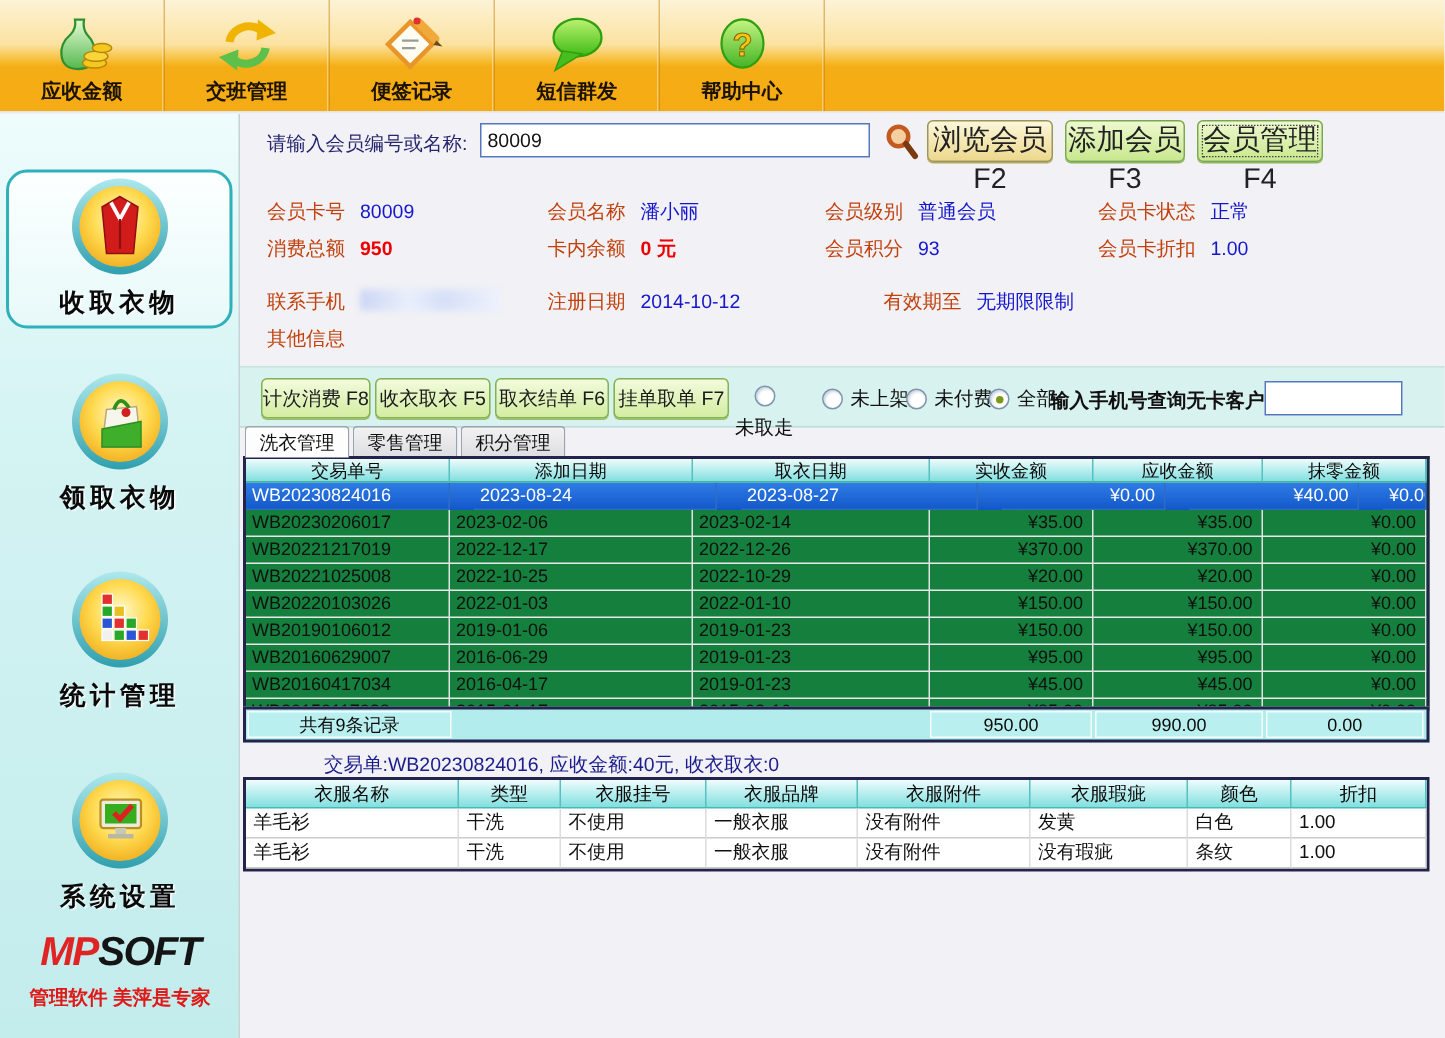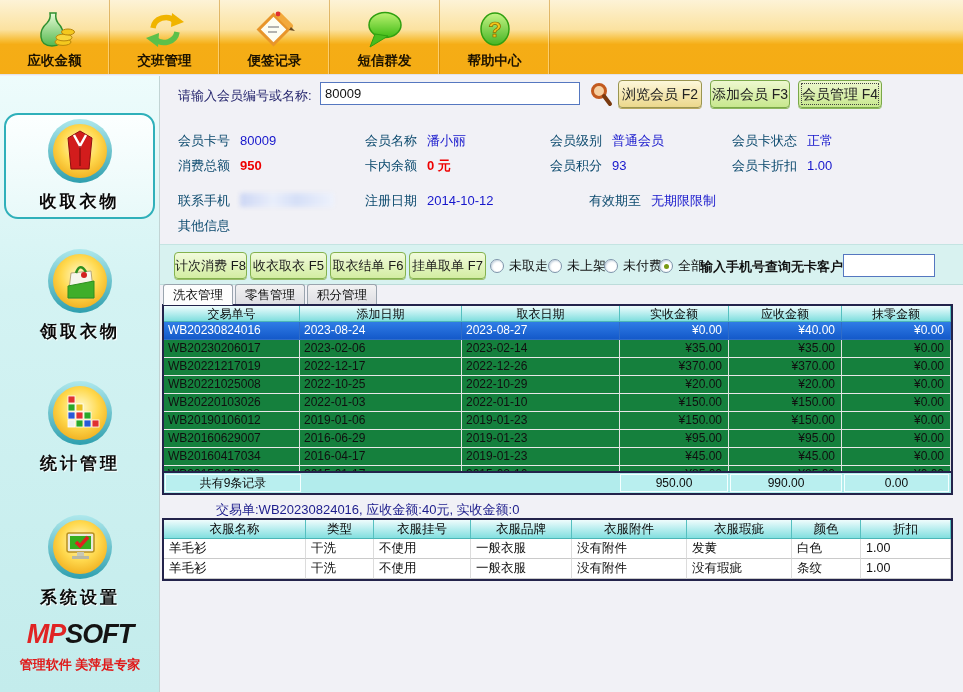--- a/index.html
+++ b/index.html
@@ -33,31 +33,31 @@
   .tagline { position:absolute; left:0; width:160px; text-align:center; color:#e01818;
     font-size:13px; font-weight:bold; }
 
   
   .main { position:absolute; left:160px; top:72px; width:803px; height:492px; }
 
   .search-label { position:absolute; left:18px; top:15px; font-size:13px; color:#26266e; }
   .search-input { position:absolute; left:160px; top:10px; width:260px; height:23px;
     border:1px solid #5577c0; background:#fff; font-size:13px; padding:0 4px; color:#111; }
   .mag { position:absolute; left:429px; top:9px; width:26px; height:27px; cursor:pointer; }
-  .tbtn { position:absolute; top:8px; height:28px; font-size:14px; color:#222; text-align:center;
+  .tbtn { position:absolute; top:8px; height:28px; font-size:19px; color:#222; text-align:center;
     line-height:26px; border-radius:4px; cursor:pointer; }
   .tbtn.cream { left:458px; width:84px; background:linear-gradient(180deg,#fdf7da,#ecd88c);
     border:1px solid #9a9550; box-shadow:0 1px 0 #b8a860; }
   .tbtn.green1 { left:550px; width:80px; background:linear-gradient(180deg,#eef8cf,#c8e88e);
     border:1px solid #7aa848; box-shadow:0 1px 0 #8fb860; }
   .tbtn.green2 { left:638px; width:84px; background:linear-gradient(180deg,#eef8cf,#c8e88e);
     border:1px solid #7aa848; outline:1px dotted #444; outline-offset:-4px; box-shadow:0 1px 0 #8fb860; }
 
   .inf { position:absolute; font-size:13px; white-space:nowrap; }
-  .inf .lbl { color:#0c4a6e; }
+  .inf .lbl { color:#c2410c; }
   .inf .val { color:#1616cc; margin-left:10px; }
   .inf .val.red { color:#ee0000; font-weight:bold; }
   .blur-phone { display:inline-block; width:94px; height:14px; margin-left:10px; vertical-align:-2px;
     background:linear-gradient(90deg,#ccd6f4 0%,#e9eefb 35%,#d5dff7 60%,#eef2fc 100%);
     filter:blur(2px); border-radius:2px; }
 
   .strip { position:absolute; left:0; top:172px; width:803px; height:41px; background:#d8f2f0;
     border-top:1px solid #c4e4e2; border-bottom:1px solid #bcdcda; }
   .fbtn { position:absolute; top:7px; height:27px; font-size:13px; color:#1a1a1a; text-align:center;
     line-height:25px; background:linear-gradient(180deg,#f2fbdc,#d3eda2);
@@ -91,21 +91,21 @@
   .t1 .r > span:nth-child(6){ flex:1; }
   .t1-head { height:16px; background:linear-gradient(180deg,#effcfc 0%,#bdeff0 45%,#7fdede 100%);
     border-bottom:1px solid #4cb6b6; }
   .t1-head > span { text-align:center; line-height:16px; font-size:12.5px; color:#0a0a0a;
     border-right:1px solid #56c0c0; cursor:pointer; }
   .t1-body { height:152px; overflow:hidden; }
   .t1-body .trow { height:18px; cursor:pointer; }
   .t1-body .trow > span { line-height:17px; border-right:1px solid #e2e2e2; border-bottom:1px solid #e8e8e8;
     color:#101010; padding:0 4px; }
   .t1-body .trow > span:nth-child(n+4){ text-align:right; padding-right:6px; }
-  .t1-body .trow:first-child { background:linear-gradient(180deg,#2f7ce6,#1257c8); }
+  .t1-body .trow:first-child { background:linear-gradient(180deg,#2f7ce6,#1257c8);gap:16px; }
   .t1-body .trow:first-child > span { color:#fff; border-color:#2f6cc8; }
   .t1-foot { position:absolute; left:2px; top:399px; width:791px; height:24px; background:#b2ecec;
     border:2px solid #23234b; display:flex; align-items:center; }
   .f-box { display:block; height:18px; line-height:16px; font-size:12px; color:#0a0a0a; text-align:center;
     background:#b9efef; border:1px solid #f4ffff; margin:0 1px; }
   .f-count { width:136px; }
   .f-gap { flex:1; }
   .f-v1 { width:108px; } .f-v2 { width:112px; } .f-v3 { width:105px; margin-right:2px; }
 
   .detail-line { position:absolute; left:56px; top:429px; font-size:13px; color:#1c1c8c; }
@@ -338,21 +338,21 @@
   <div class="inf" style="left:18px; top:120px;"><span class="lbl">联系手机</span><span class="blur-phone"></span></div>
   <div class="inf" style="left:205px; top:120px;"><span class="lbl">注册日期</span><span class="val">2014-10-12</span></div>
   <div class="inf" style="left:390px; top:120px;margin-left:39px;"><span class="lbl">有效期至</span><span class="val">无期限限制</span></div>
   <div class="inf" style="left:18px; top:145px;"><span class="lbl">其他信息</span></div>
 
   <div class="strip">
     <div class="fbtn" style="left:14px; width:73px;">计次消费 F8</div>
     <div class="fbtn" style="left:90px; width:77px;">收衣取衣 F5</div>
     <div class="fbtn" style="left:170px; width:76px;">取衣结单 F6</div>
     <div class="fbtn" style="left:249px; width:77px;">挂单取单 F7</div>
-    <div class="radio-g" style="left:330px;">
+    <div class="radio-g" style="left:330px;flex-direction:column;">
         <span class="radio"></span>
         <span class="radio-lb">未取走</span>
       </div>
     <div class="radio-g" style="left:388px;">
         <span class="radio"></span>
         <span class="radio-lb">未上架</span>
       </div>
     <div class="radio-g" style="left:444px;">
         <span class="radio"></span>
         <span class="radio-lb">未付费</span>
@@ -457,21 +457,21 @@
       </div>
   </div>
   <div class="t1-foot">
     <span class="f-box f-count">共有9条记录</span>
     <span class="f-gap"></span>
     <span class="f-box f-v1">950.00</span>
     <span class="f-box f-v2">990.00</span>
     <span class="f-box f-v3">0.00</span>
   </div>
 
-  <div class="detail-line">交易单:WB20230824016, 应收金额:40元, 实收金额:0</div>
+  <div class="detail-line">交易单:WB20230824016, 应收金额:40元, 收衣取衣:0</div>
 
   <div class="t2">
     <div class="r t2-head">
       <span>衣服名称</span>
       <span>类型</span>
       <span>衣服挂号</span>
       <span>衣服品牌</span>
       <span>衣服附件</span>
       <span>衣服瑕疵</span>
       <span>颜色</span>

